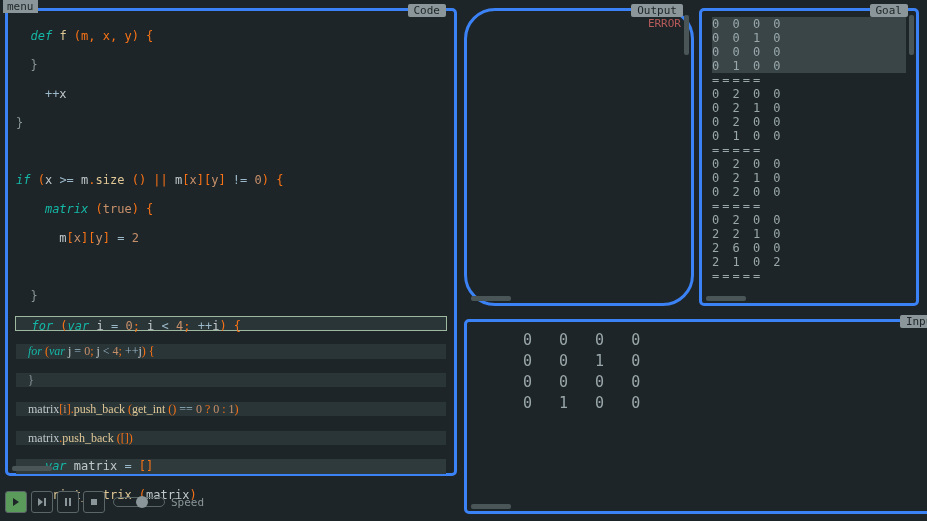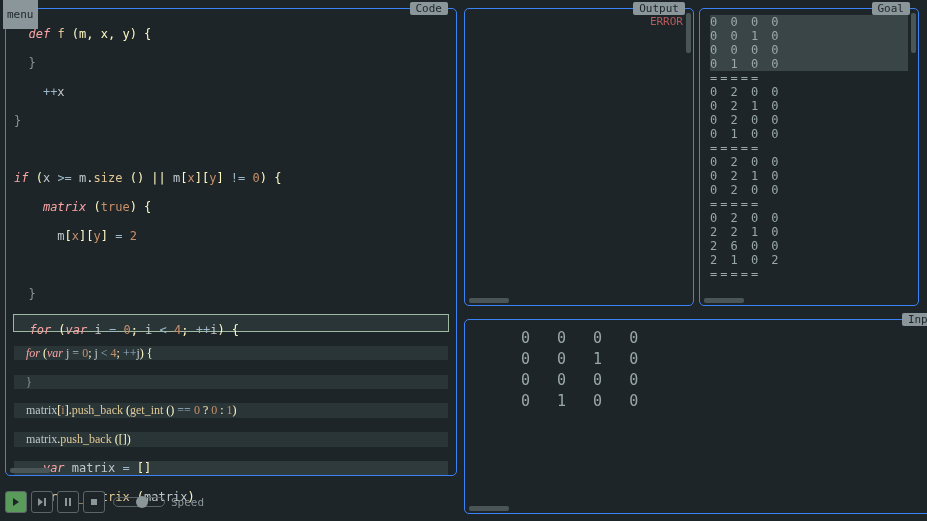--- a/index.html
+++ b/index.html
@@ -12,62 +12,62 @@
   height: 521px;
   overflow: hidden;
   position: relative;
 }
 .menu-label {
   position: absolute;
   top: 0;
   left: 3px;
   background: #8a9699;
   color: #1e2528;
-  padding: 8px 4px;
+  padding: 0 4px;
   font-size: 11px;
   z-index: 10;
 }
 .panel {
   position: absolute;
-  border: 1px solid #3b82f6;
+  border: 3px solid #3b82f6;
   border-radius: 5px;
   background: #1e2528;
 }
 .panel-label {
   position: absolute;
   top: -7px;
   right: 8px;
   background: #8a9699;
   color: #1e2528;
   padding: 0 6px;
   font-size: 11px;
   border-radius: 2px;
 }
 .code-panel { left: 5px; top: 8px; width: 452px; height: 468px; }
-.output-panel { left: 464px; top: 8px; width: 230px; height: 298px; }
+.output-panel { left: 464px; top: 8px; width: 230px; height: 298px; border-radius: 31px; }
 .goal-panel { left: 699px; top: 8px; width: 220px; height: 298px; }
 .input-panel { left: 464px; top: 319px; width: 492px; height: 195px; padding-left: 44px; }
 
 .code-content {
   padding: 4px 8px;
   font-size: 12px;
   line-height: 14.4px;
   white-space: pre;
   overflow: hidden;
 }
 .code-line { display: block; height: 14.4px; }
-.code-line.hl1 { background: #2a3538; border: 1px solid #9fb8a0; margin: -1px; padding: 8px 1px; }
+.code-line.hl1 { background: #2a3538; border: 1px solid #9fb8a0; margin: -1px; padding: 2px 1px; }
 .code-line.hl2 { background: #2a3538; font-family: Liberation Serif, serif; }
 .code-line.hl3 { background: #2f3a3d; }
 
-.kw { color: #fca5a5; font-style: italic; }
+.kw { color: #14b8a6; font-style: italic; }
 .fn { color: #e0c896; }
 .op { color: #9bb8c8; }
 .num { color: #c8906a; }
-.pn { color: #fef9c3; }
+.pn { color: #f97316; }
 .id { color: #c0c8cc; }
 
 .output-content { padding: 6px 10px; color: #b85a5a; font-size: 11px; text-align: right; }
 .goal-content { padding: 6px 10px; font-size: 12px; line-height: 14px; letter-spacing: 3px; color: #9aa8ab; }
 .goal-line.hl { background: #3a4548; }
 .input-content { padding: 8px 12px; font-size: 15px; line-height: 21px; letter-spacing: 9px; color: #9aa8ab; }
 
 .scrollbar-v { position: absolute; right: 2px; top: 4px; width: 5px; height: 40px; background: #4a5558; border-radius: 2px; }
 .scrollbar-h { position: absolute; bottom: 2px; left: 4px; height: 5px; width: 40px; background: #4a5558; border-radius: 2px; }
 

